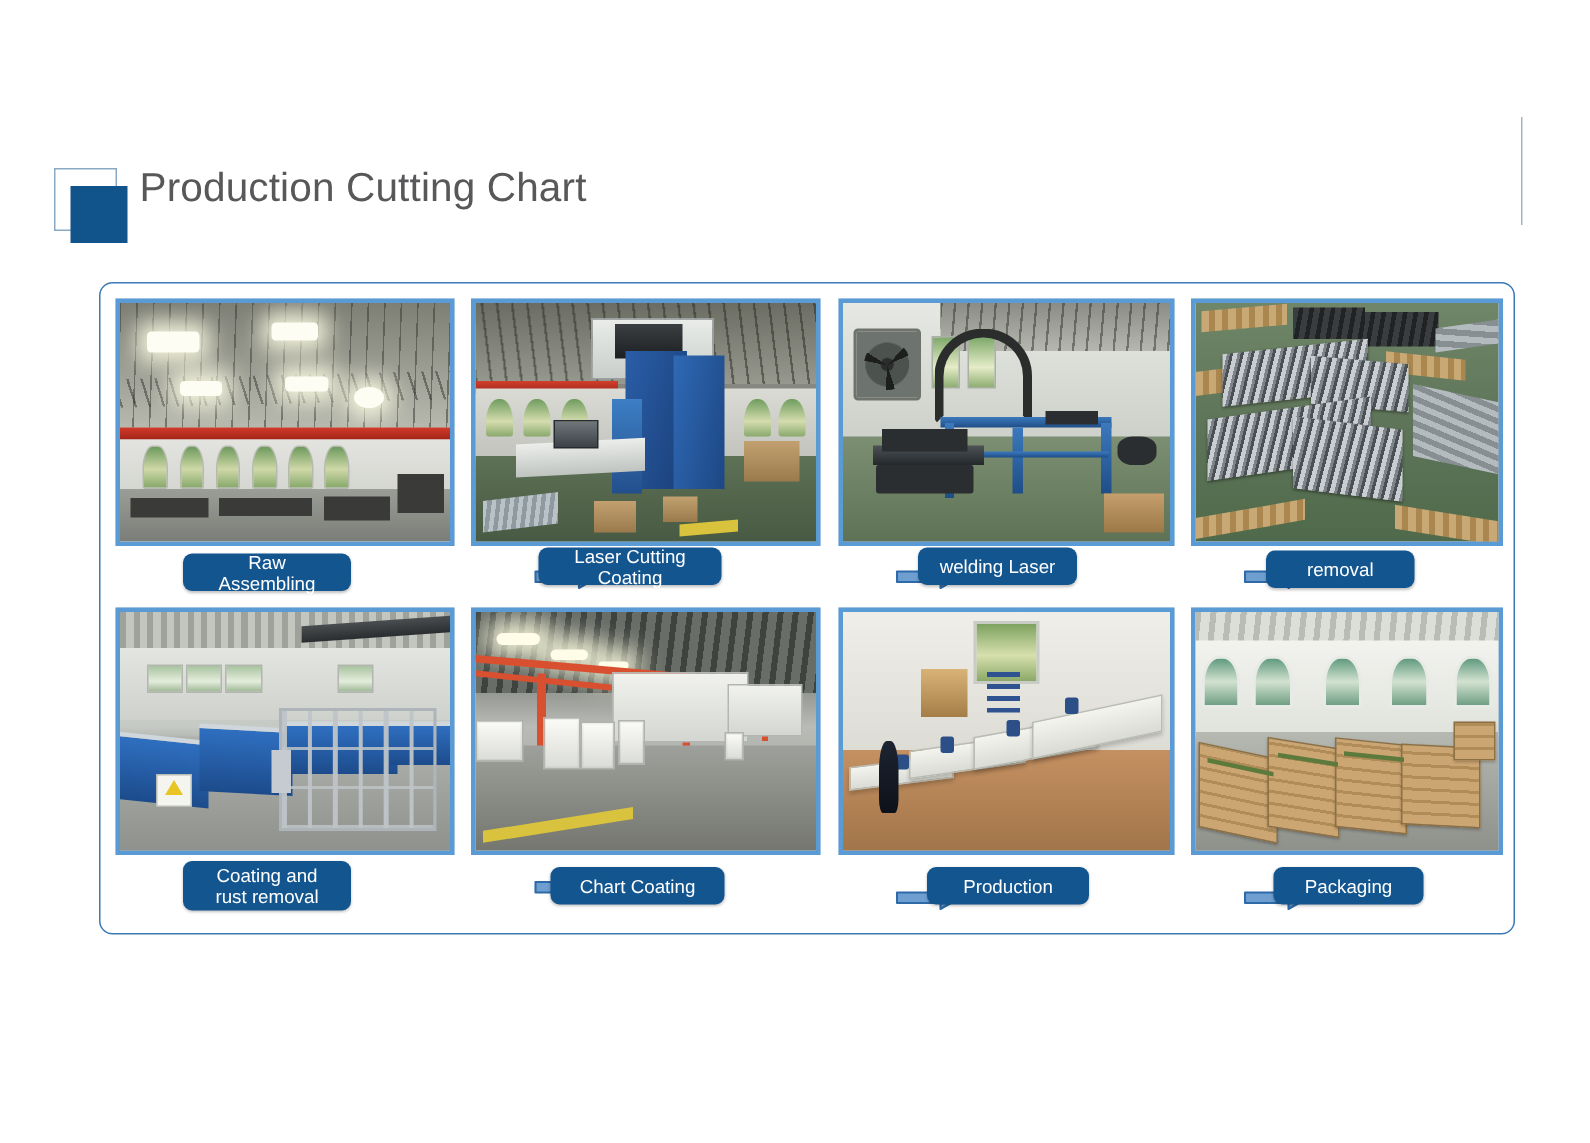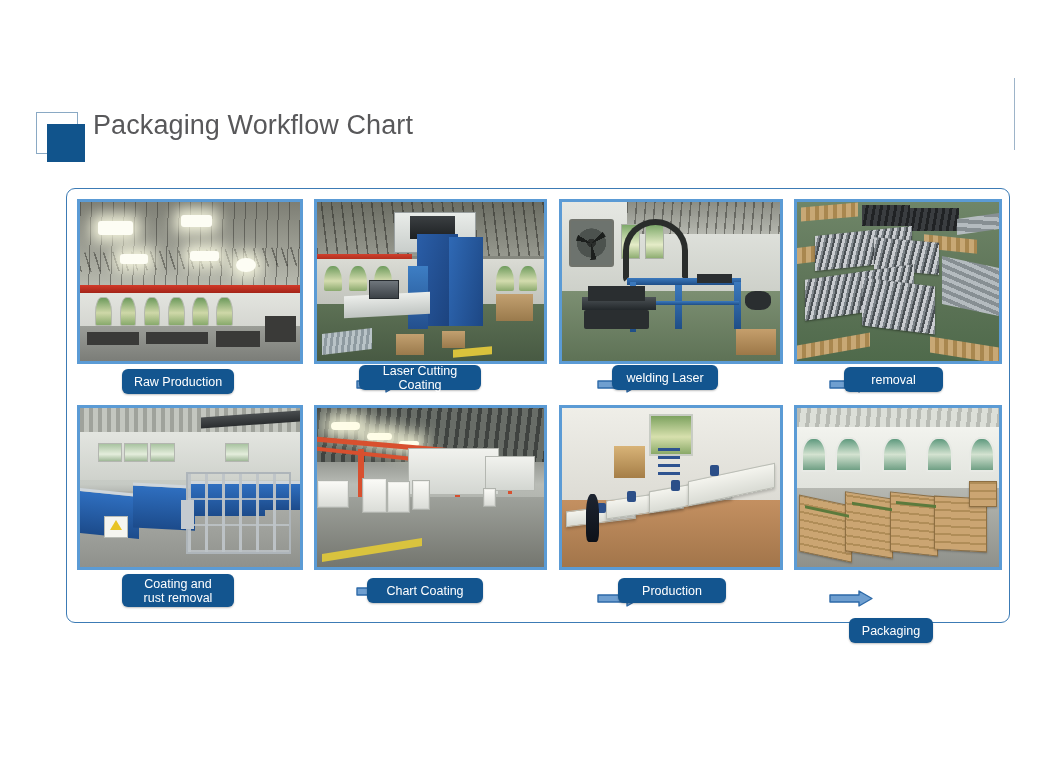--- a/index.html
+++ b/index.html
@@ -227,21 +227,21 @@
 </style>
 </head>
 <body>
 
 <div class="slide">
 
   <div class="header">
     <div class="title-mark"></div>
     <div class="title-mark-fill"></div>
 
-    <div class="page-title">Packaging Workflow Chart</div>
+    <div class="page-title">Production Cutting Chart</div>
 
     <div class="brand-rule"></div>
   </div>
 
   <div class="frame">
 
     <div class="row row-1">
 
       <div class="card" style="left:10px; width:226px; height:165px;">
         <div class="ph i1">
@@ -261,21 +261,21 @@
           <div class="win" style="left:51%;"></div>
           <div class="win" style="left:62%;"></div>
           <div class="floorstuff"></div>
           <div class="dk" style="left:3%;  bottom:10%; width:24%; height:8%;"></div>
           <div class="dk" style="left:30%; bottom:11%; width:28%; height:7%;"></div>
           <div class="dk" style="left:62%; bottom:9%;  width:20%; height:10%;"></div>
           <div class="dk" style="left:84%; bottom:12%; width:14%; height:16%;"></div>
         </div>
       </div>
 
-      <div class="label" style="left:55px; top:177px; width:112px; height:25px;">Raw Production</div>
+      <div class="label" style="left:55px; top:177px; width:112px; height:25px;">Raw Assembling</div>
 
       <div class="arrow" style="left:289px; top:184px;">
         <svg width="44" height="17" viewBox="0 0 44 17">
           <path d="M1 5 H30 V1 L43 8.5 L30 16 V12 H1 Z" fill="#6f9fd0" stroke="#2e6aa8" stroke-width="1.4" stroke-linejoin="round"></path>
         </svg>
       </div>
 
       <div class="card" style="left:247px; width:233px; height:165px;">
         <div class="ph i2">
           <div class="roof2"></div>
@@ -472,17 +472,17 @@
           <div class="boxrow" style="left:24%; top:55%; width:24%; height:38%; transform:skewY(9deg);"></div>
           <div class="boxrow" style="left:46%; top:54%; width:24%; height:38%; transform:skewY(6deg);"></div>
           <div class="boxrow" style="left:68%; top:56%; width:26%; height:34%; transform:skewY(3deg);"></div>
           <div class="strap" style="left:4%;  top:64%; width:22%; height:2%; transform:skewY(12deg);"></div>
           <div class="strap" style="left:27%; top:61%; width:20%; height:2%; transform:skewY(9deg);"></div>
           <div class="strap" style="left:49%; top:60%; width:20%; height:2%; transform:skewY(6deg);"></div>
           <div class="boxrow" style="right:1%; top:46%; width:14%; height:16%;"></div>
         </div>
       </div>
 
-      <div class="label" style="left:782px; top:180px; width:84px; height:25px;margin-top:40px;">Packaging</div>
+      <div class="label" style="left:782px; top:180px; width:100px; height:25px;">Packaging</div>
     </div>
 
   </div>
 </div>
 
 </body></html>

